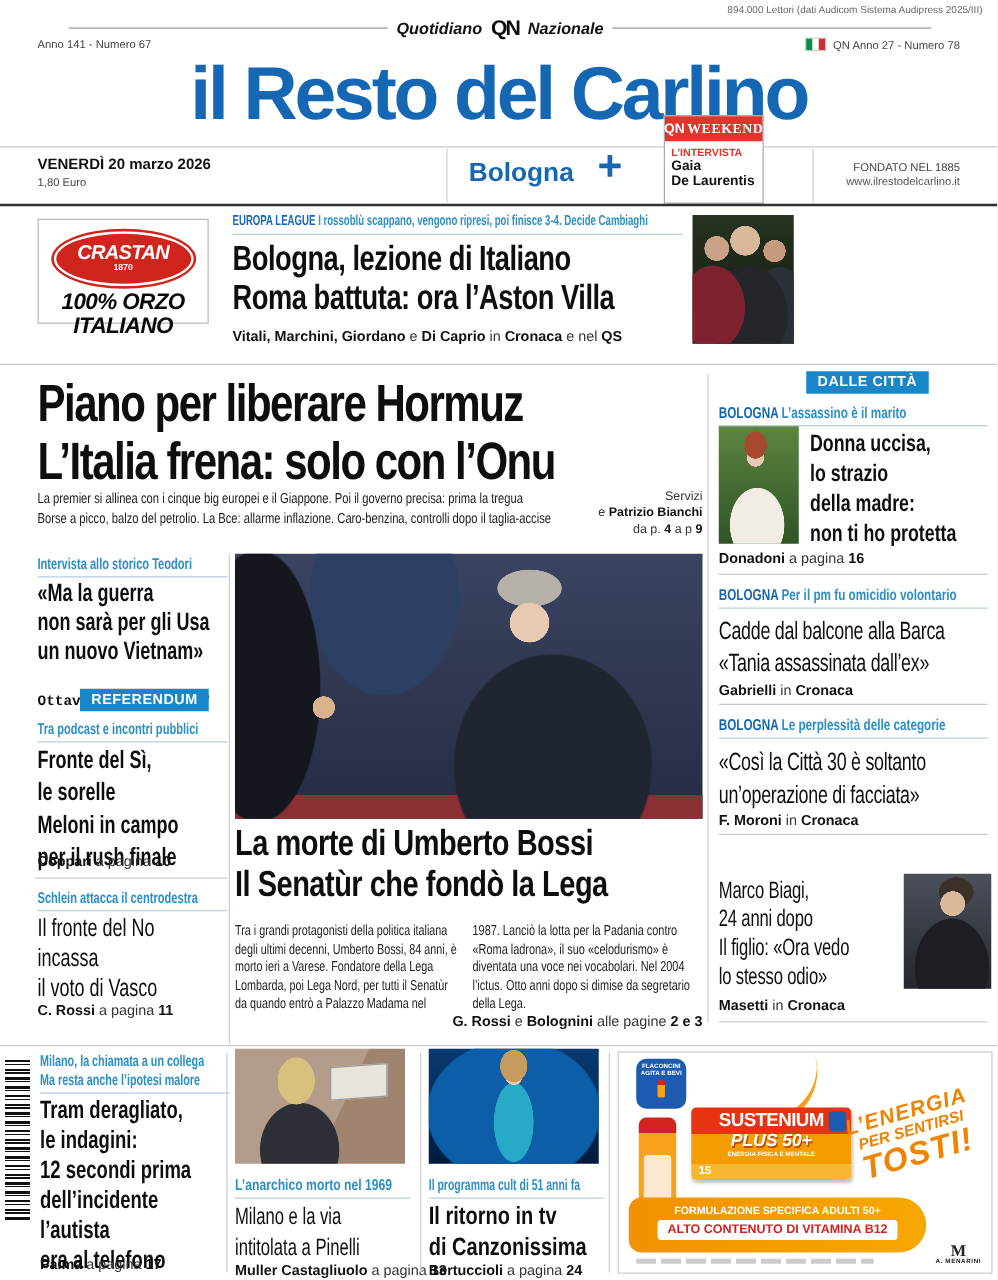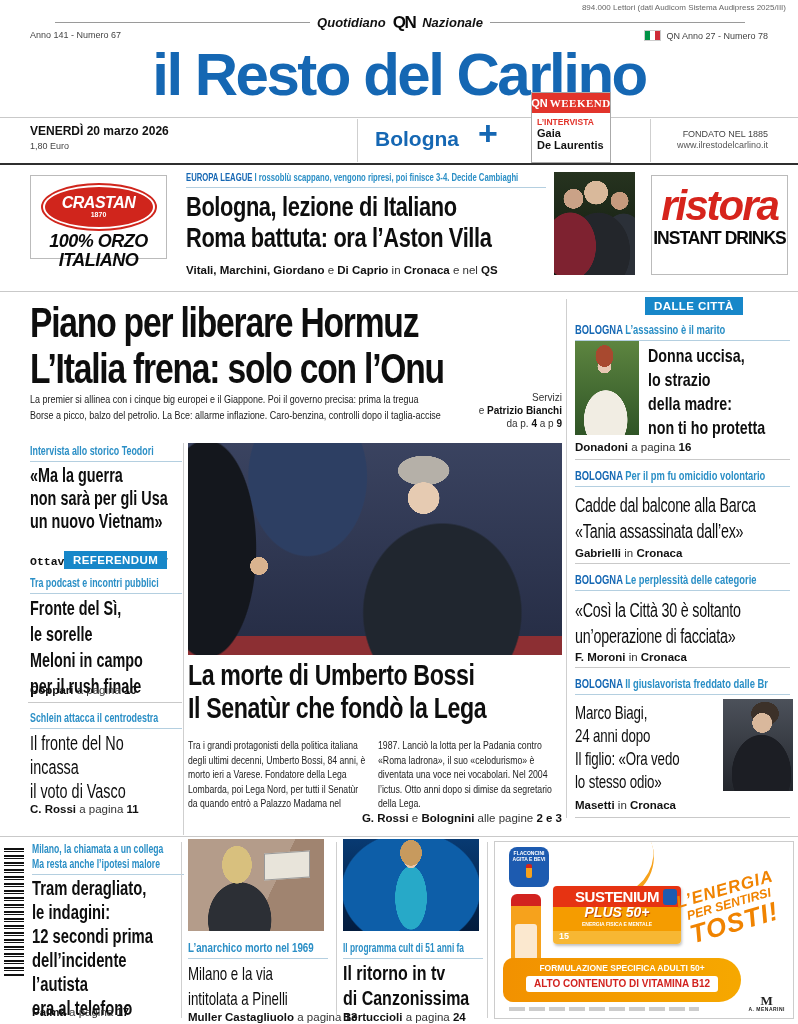--- a/index.html
+++ b/index.html
@@ -273,24 +273,20 @@
     <span class="kin"><span class="klbl">EUROPA LEAGUE</span> <span>I rossoblù scappano, vengono ripresi, poi finisce 3-4. Decide Cambiaghi</span></span>
   </div>
   <div class="hl" id="eu-head">
     <span>Bologna, lezione di Italiano</span>
     <span>Roma battuta: ora l’Aston Villa</span>
   </div>
   <div class="byl" id="eu-byl">
     <span class="b">Vitali, Marchini, Giordano</span><span> e </span><span class="b">Di Caprio</span><span> in </span><span class="b">Cronaca</span><span> e nel </span><span class="b">QS</span>
   </div>
   <div class="ph" id="ph-soccer"></div>
-  <div class="abs" id="ristora">
-    <div class="ri-brand">ristora</div>
-    <div class="ri-sub">INSTANT DRINKS</div>
-  </div>
   <div class="hair-h" id="rule292"></div>
 
   <div class="hl" id="lead-head">
     <span>Piano per liberare Hormuz</span>
     <span>L’Italia frena: solo con l’Onu</span>
   </div>
   <div class="abs" id="lead-deck">
     <span>La premier si allinea con i cinque big europei e il Giappone. Poi il governo precisa: prima la tregua</span>
     <span>Borse a picco, balzo del petrolio. La Bce: allarme inflazione. Caro-benzina, controlli dopo il taglia-accise</span>
   </div>
@@ -335,23 +331,20 @@
   </div>
   <div class="hl" id="dh3">
     <span>«Così la Città 30 è soltanto</span>
     <span>un’operazione di facciata»</span>
   </div>
   <div class="byl" id="db3">
     <span class="b">F. Moroni</span><span> in </span><span class="b">Cronaca</span>
   </div>
   <div class="hair-h" id="dhr3"></div>
 
-  <div class="kick" id="dk4">
-    <span class="kin"><span class="klbl">BOLOGNA</span> <span>Il giuslavorista freddato dalle Br</span></span>
-  </div>
   <div class="ph" id="dph4"></div>
   <div class="hl" id="dh4">
     <span>Marco Biagi,</span>
     <span>24 anni dopo</span>
     <span>Il figlio: «Ora vedo</span>
     <span>lo stesso odio»</span>
   </div>
   <div class="byl" id="db4">
     <span class="b">Masetti</span><span> in </span><span class="b">Cronaca</span>
   </div>

